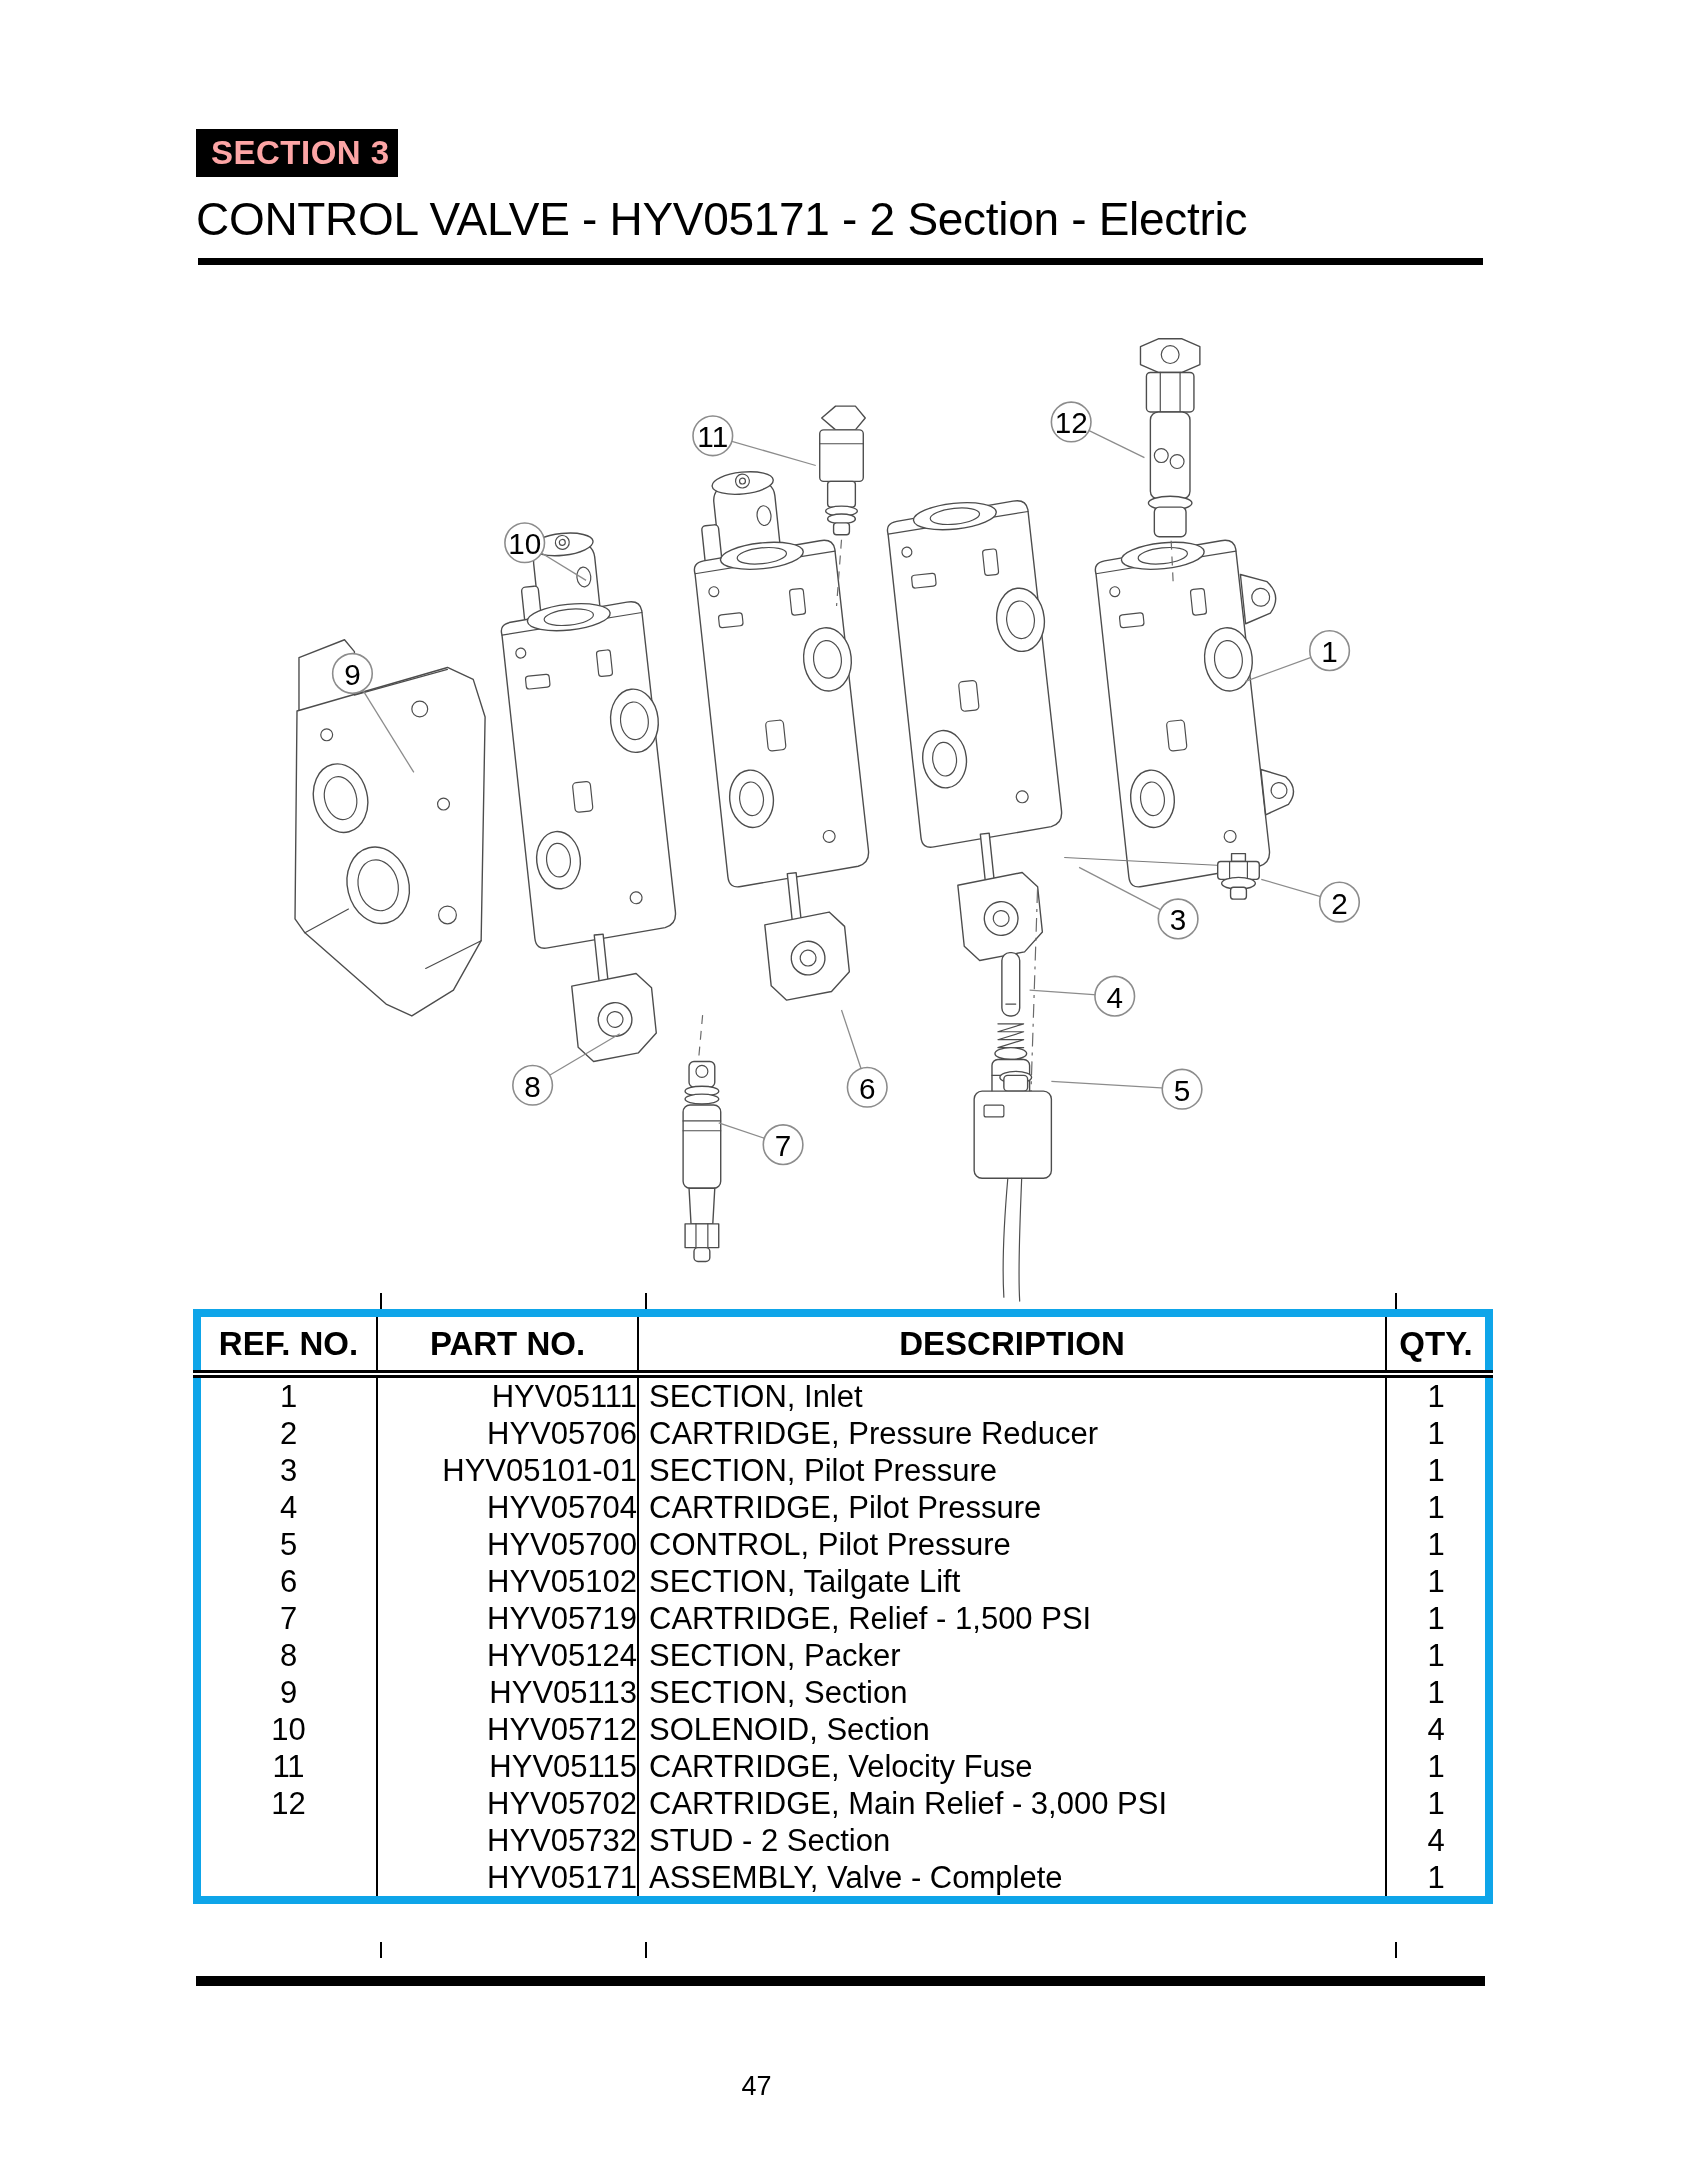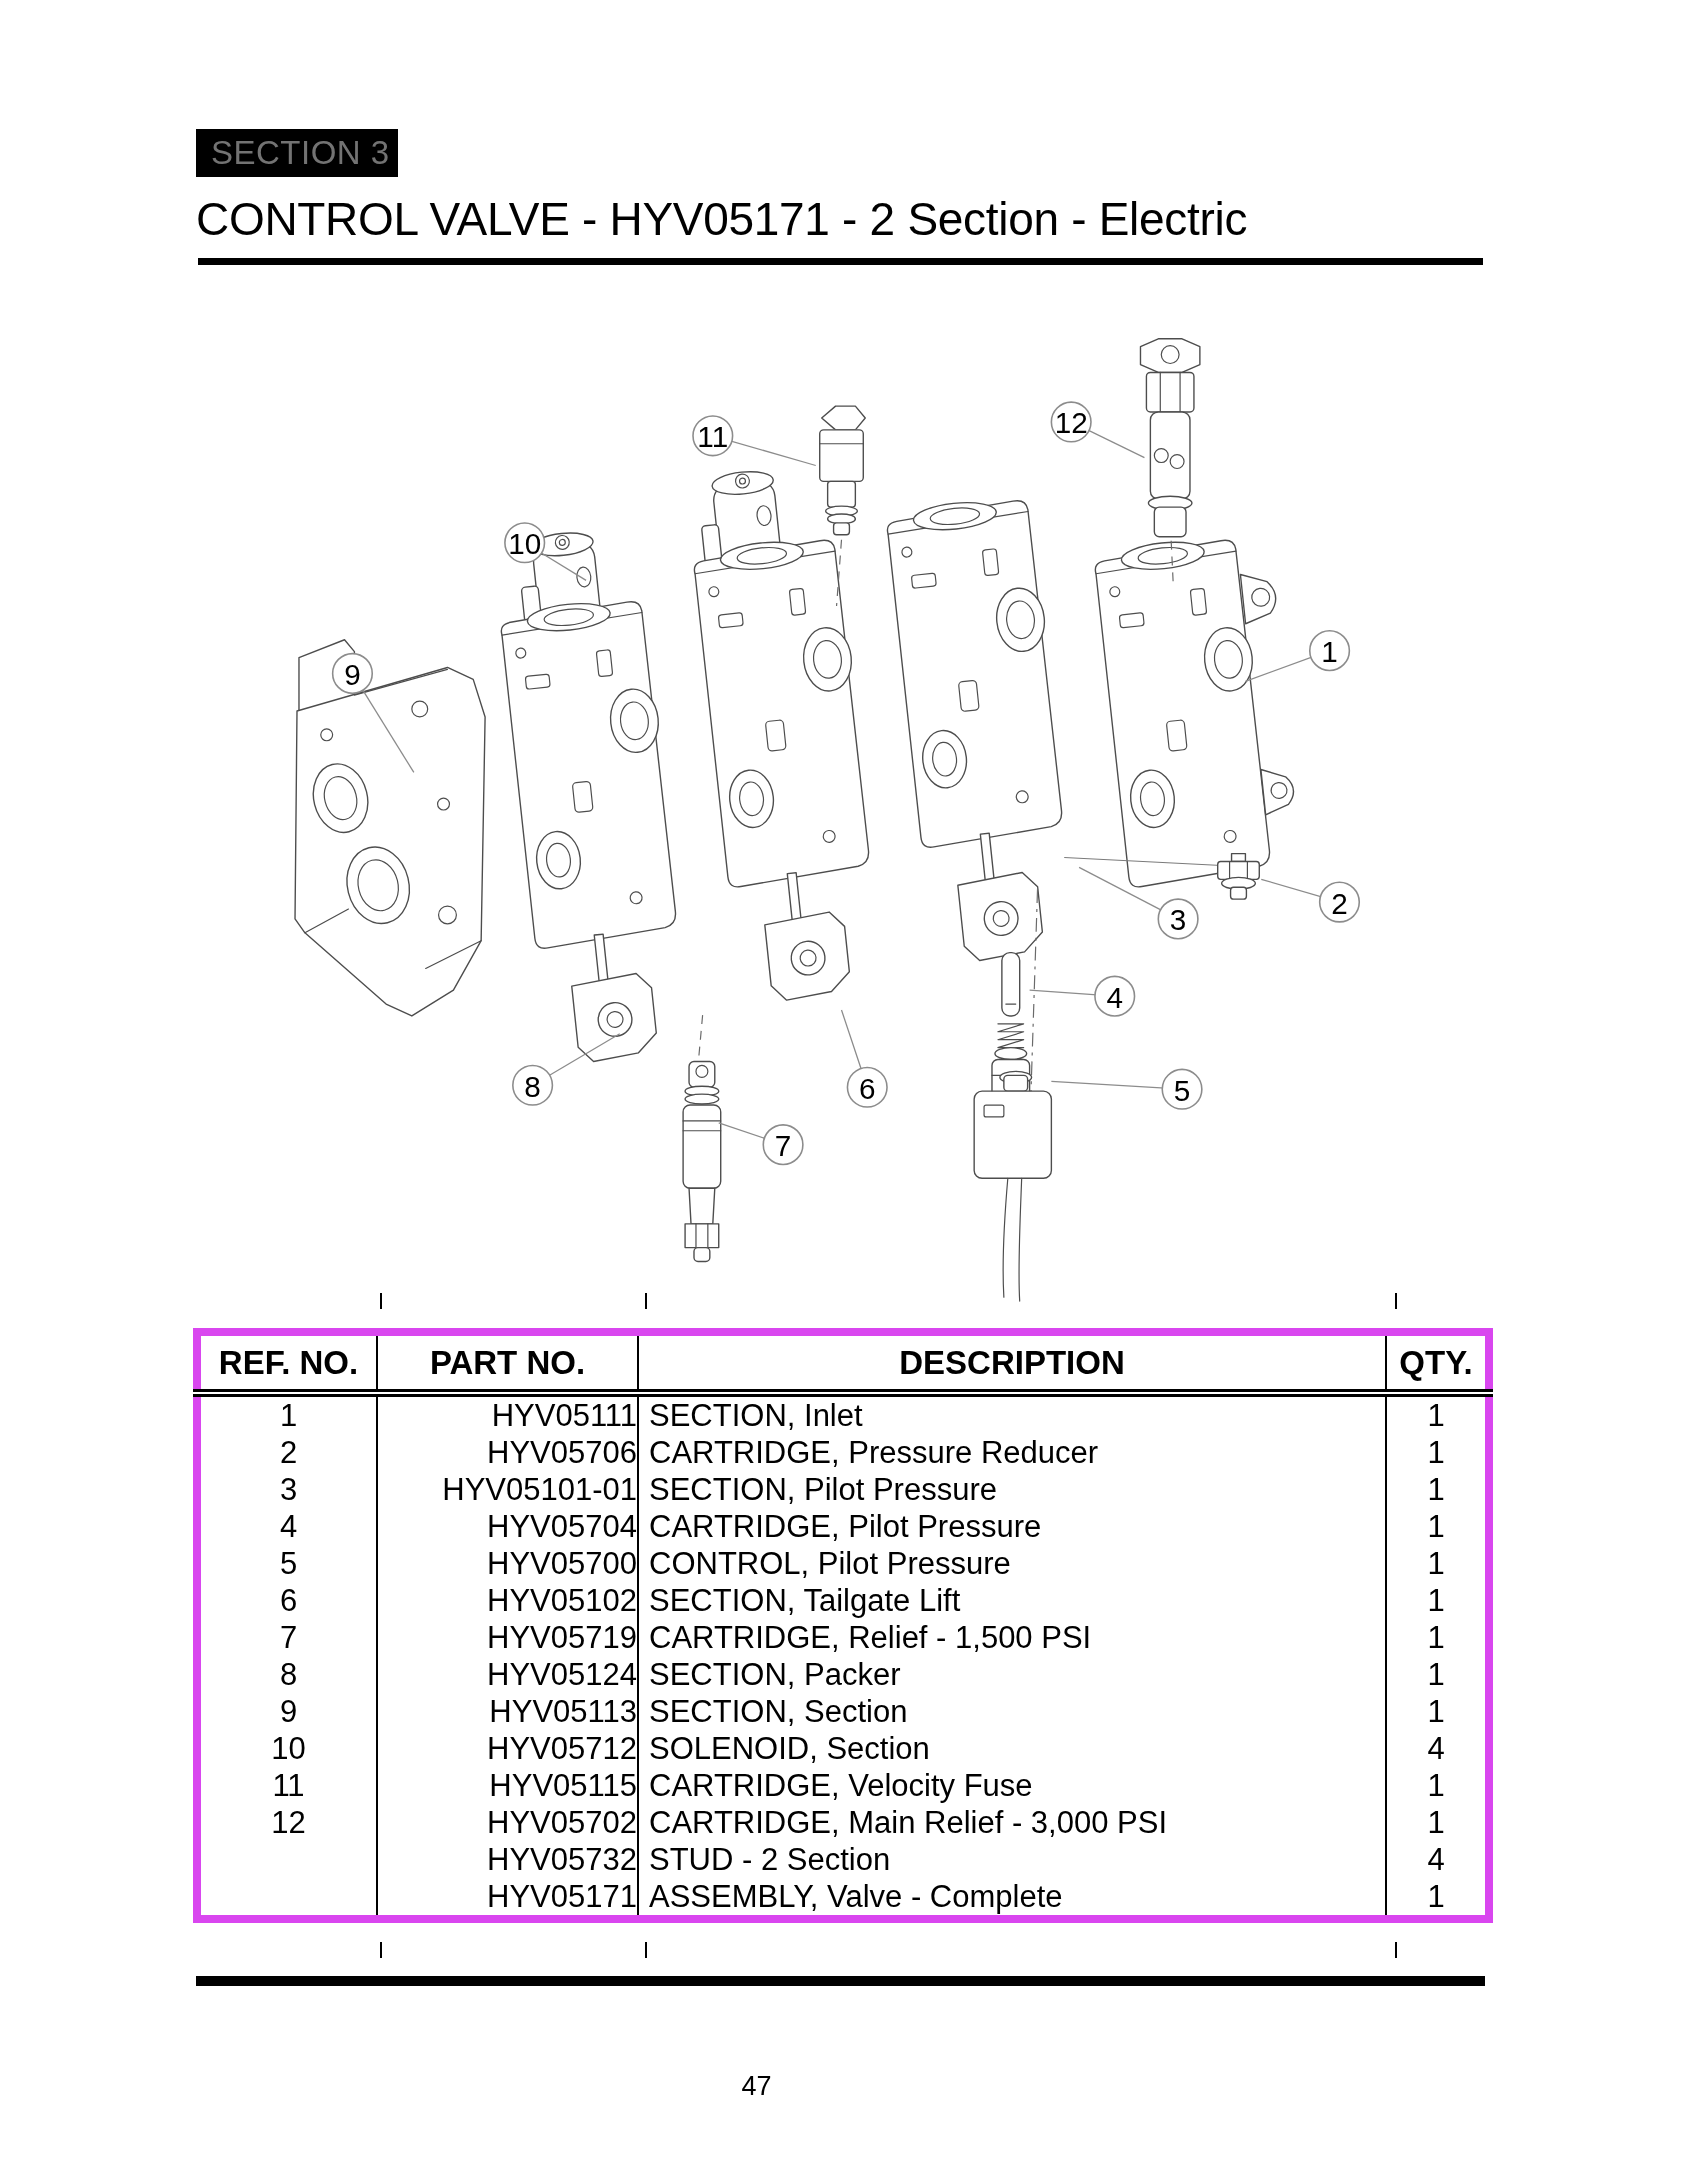--- a/index.html
+++ b/index.html
@@ -3,21 +3,21 @@
 <meta charset="utf-8">
 <style>
   html,body { margin:0; padding:0; background:#ffffff; }
   .page {
     position:relative; width:1683px; height:2178px; background:#ffffff;
     font-family:"Liberation Sans","DejaVu Sans",sans-serif; color:#000;
     overflow:hidden;
   }
   .badge {
     position:absolute; left:196px; top:129px; width:202px; height:48px;
-    background:#000; color:#737373; font-size:33px; font-weight:normal;
+    background:#000; color:#fca5a5; font-size:33px; font-weight:bold;
     line-height:48px; padding-left:15px; box-sizing:border-box; letter-spacing:0.5px;
   }
   .title {
     position:absolute; left:196px; top:192px; margin:0;
     font-size:46px; font-weight:normal; letter-spacing:-0.3px; white-space:nowrap;
   }
   .title-rule {
     position:absolute; left:198px; top:258px; width:1285px; height:7px; background:#000;
   }
   .diagram-svg { position:absolute; left:0; top:0; }
@@ -29,22 +29,21 @@
   .dash { fill:none; stroke:#6a6a6a; stroke-width:1.2; stroke-dasharray:9 7; }
   .dashdot { fill:none; stroke:#6a6a6a; stroke-width:1.2; stroke-dasharray:14 6 3 6; }
   .leader { stroke:#8c8c8c; stroke-width:1.3; }
   .callout-circle { fill:#ffffff; stroke:#8c8c8c; stroke-width:1.6; }
   .callout-num { font-family:"Liberation Sans","DejaVu Sans",sans-serif; font-size:30px; fill:#000; }
 
   
   .parts-table {
     position:absolute; left:193px; top:1309px; width:1300px;
     border-collapse:collapse; table-layout:fixed;
-    border:8px solid #d946ef;
-    margin-top:19px;
+    border:8px solid #0ea5e9;
   }
   .parts-table th {
     font-size:33px; font-weight:bold; text-align:center; height:53px;
     border-bottom:8px double #000; padding:0;
   }
   .parts-table th + th, .parts-table td + td { border-left:2px solid #000; }
   .parts-table td {
     font-size:31px; height:37px; padding:0; white-space:nowrap; overflow:hidden;
   }
   .c-ref  { text-align:center; }

